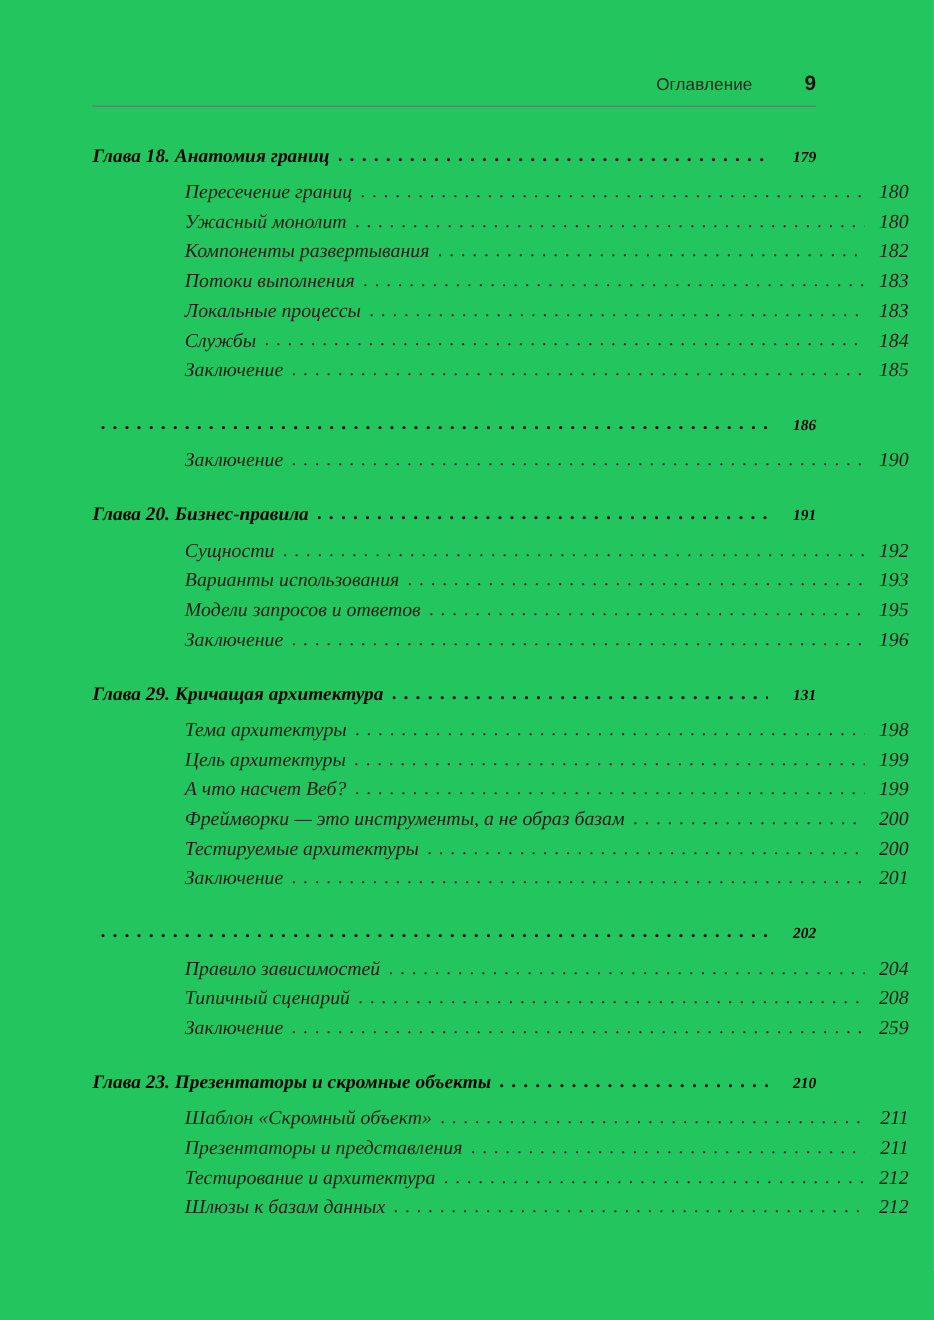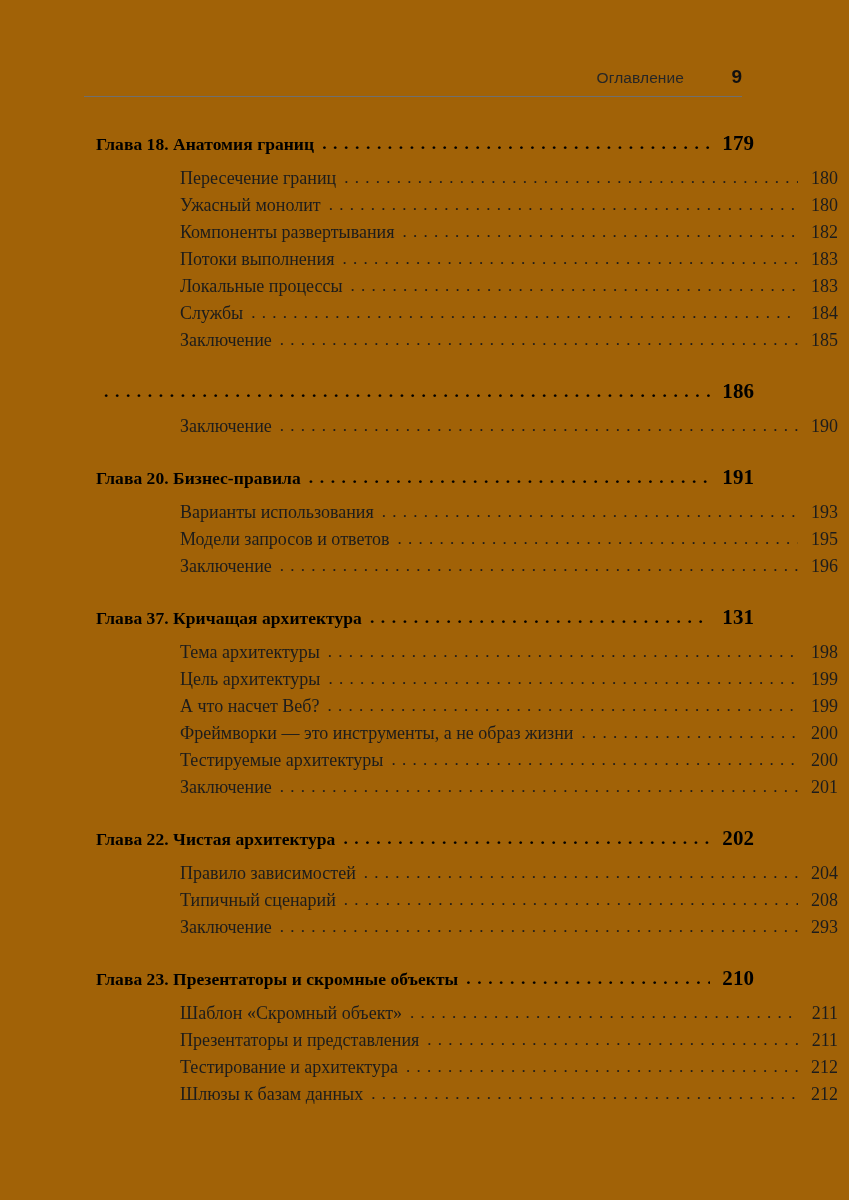--- a/index.html
+++ b/index.html
@@ -15,21 +15,21 @@
     font-family: "Liberation Serif", "DejaVu Serif", serif;
     color: #1a1a1a;
     overflow: hidden;
   }
 
   .page {
     position: absolute;
     inset: 0;
     width: 849px;
     height: 1200px;
-    background: #a16207;
+    background: #22c55e;
   }
 
   
   .page-header {
     position: absolute;
     left: 84px;
     right: 107px;
     top: 66px;
     height: 28px;
     display: flex;
@@ -57,23 +57,24 @@
     left: 84px;
     width: 658px;
     top: 96px;
     height: 1px;
     background: #6f6f6f;
   }
 
   
   .toc {
     position: absolute;
-    left: 96px;
+    left: 84px;
     top: 131px;
     width: 658px;
+    font-style: italic;
   }
 
   .chapter-group {
     margin-bottom: 22px;
   }
   .chapter-group:last-child {
     margin-bottom: 0;
   }
 
   .toc-line {
@@ -115,21 +116,21 @@
     padding-bottom: 12px;
   }
   .chapter-row .leader::before {
     font-size: 17.5px;
     letter-spacing: 1.1px;
     position: relative;
     top: -1px;
   }
   .chapter-row .folio {
     min-width: 38px;
-    font-size: 21px;
+    font-size: 14px;
   }
 
   
   .section-row {
     font-size: 18px;
     font-weight: 400;
     color: #1c1c1c;
     padding-left: 84px;
     height: 27px;
   }
@@ -209,92 +210,96 @@
           <span class="folio">190</span>
         </div>
       </div>
       <div class="chapter-group">
         <div class="toc-line chapter-row">
           <span class="label">Глава 20. Бизнес-правила</span>
           <span class="leader"></span>
           <span class="folio">191</span>
         </div>
         <div class="toc-line section-row">
+          <span class="label">Сущности</span>
+          <span class="leader"></span>
+          <span class="folio">192</span>
+        </div>
+        <div class="toc-line section-row">
           <span class="label">Варианты использования</span>
           <span class="leader"></span>
           <span class="folio">193</span>
         </div>
         <div class="toc-line section-row">
           <span class="label">Модели запросов и ответов</span>
           <span class="leader"></span>
           <span class="folio">195</span>
         </div>
         <div class="toc-line section-row">
           <span class="label">Заключение</span>
           <span class="leader"></span>
           <span class="folio">196</span>
         </div>
       </div>
       <div class="chapter-group">
         <div class="toc-line chapter-row">
-          <span class="label">Глава 37. Кричащая архитектура</span>
+          <span class="label">Глава 29. Кричащая архитектура</span>
           <span class="leader"></span>
           <span class="folio">131</span>
         </div>
         <div class="toc-line section-row">
           <span class="label">Тема архитектуры</span>
           <span class="leader"></span>
           <span class="folio">198</span>
         </div>
         <div class="toc-line section-row">
           <span class="label">Цель архитектуры</span>
           <span class="leader"></span>
           <span class="folio">199</span>
         </div>
         <div class="toc-line section-row">
           <span class="label">А что насчет Веб?</span>
           <span class="leader"></span>
           <span class="folio">199</span>
         </div>
         <div class="toc-line section-row">
-          <span class="label">Фреймворки — это инструменты, а не образ жизни</span>
+          <span class="label">Фреймворки — это инструменты, а не образ базам</span>
           <span class="leader"></span>
           <span class="folio">200</span>
         </div>
         <div class="toc-line section-row">
           <span class="label">Тестируемые архитектуры</span>
           <span class="leader"></span>
           <span class="folio">200</span>
         </div>
         <div class="toc-line section-row">
           <span class="label">Заключение</span>
           <span class="leader"></span>
           <span class="folio">201</span>
         </div>
       </div>
       <div class="chapter-group">
         <div class="toc-line chapter-row">
-          <span class="label">Глава 22. Чистая архитектура</span>
           <span class="leader"></span>
           <span class="folio">202</span>
         </div>
         <div class="toc-line section-row">
           <span class="label">Правило зависимостей</span>
           <span class="leader"></span>
           <span class="folio">204</span>
         </div>
         <div class="toc-line section-row">
           <span class="label">Типичный сценарий</span>
           <span class="leader"></span>
           <span class="folio">208</span>
         </div>
         <div class="toc-line section-row">
           <span class="label">Заключение</span>
           <span class="leader"></span>
-          <span class="folio">293</span>
+          <span class="folio">259</span>
         </div>
       </div>
       <div class="chapter-group">
         <div class="toc-line chapter-row">
           <span class="label">Глава 23. Презентаторы и скромные объекты</span>
           <span class="leader"></span>
           <span class="folio">210</span>
         </div>
         <div class="toc-line section-row">
           <span class="label">Шаблон «Скромный объект»</span>

